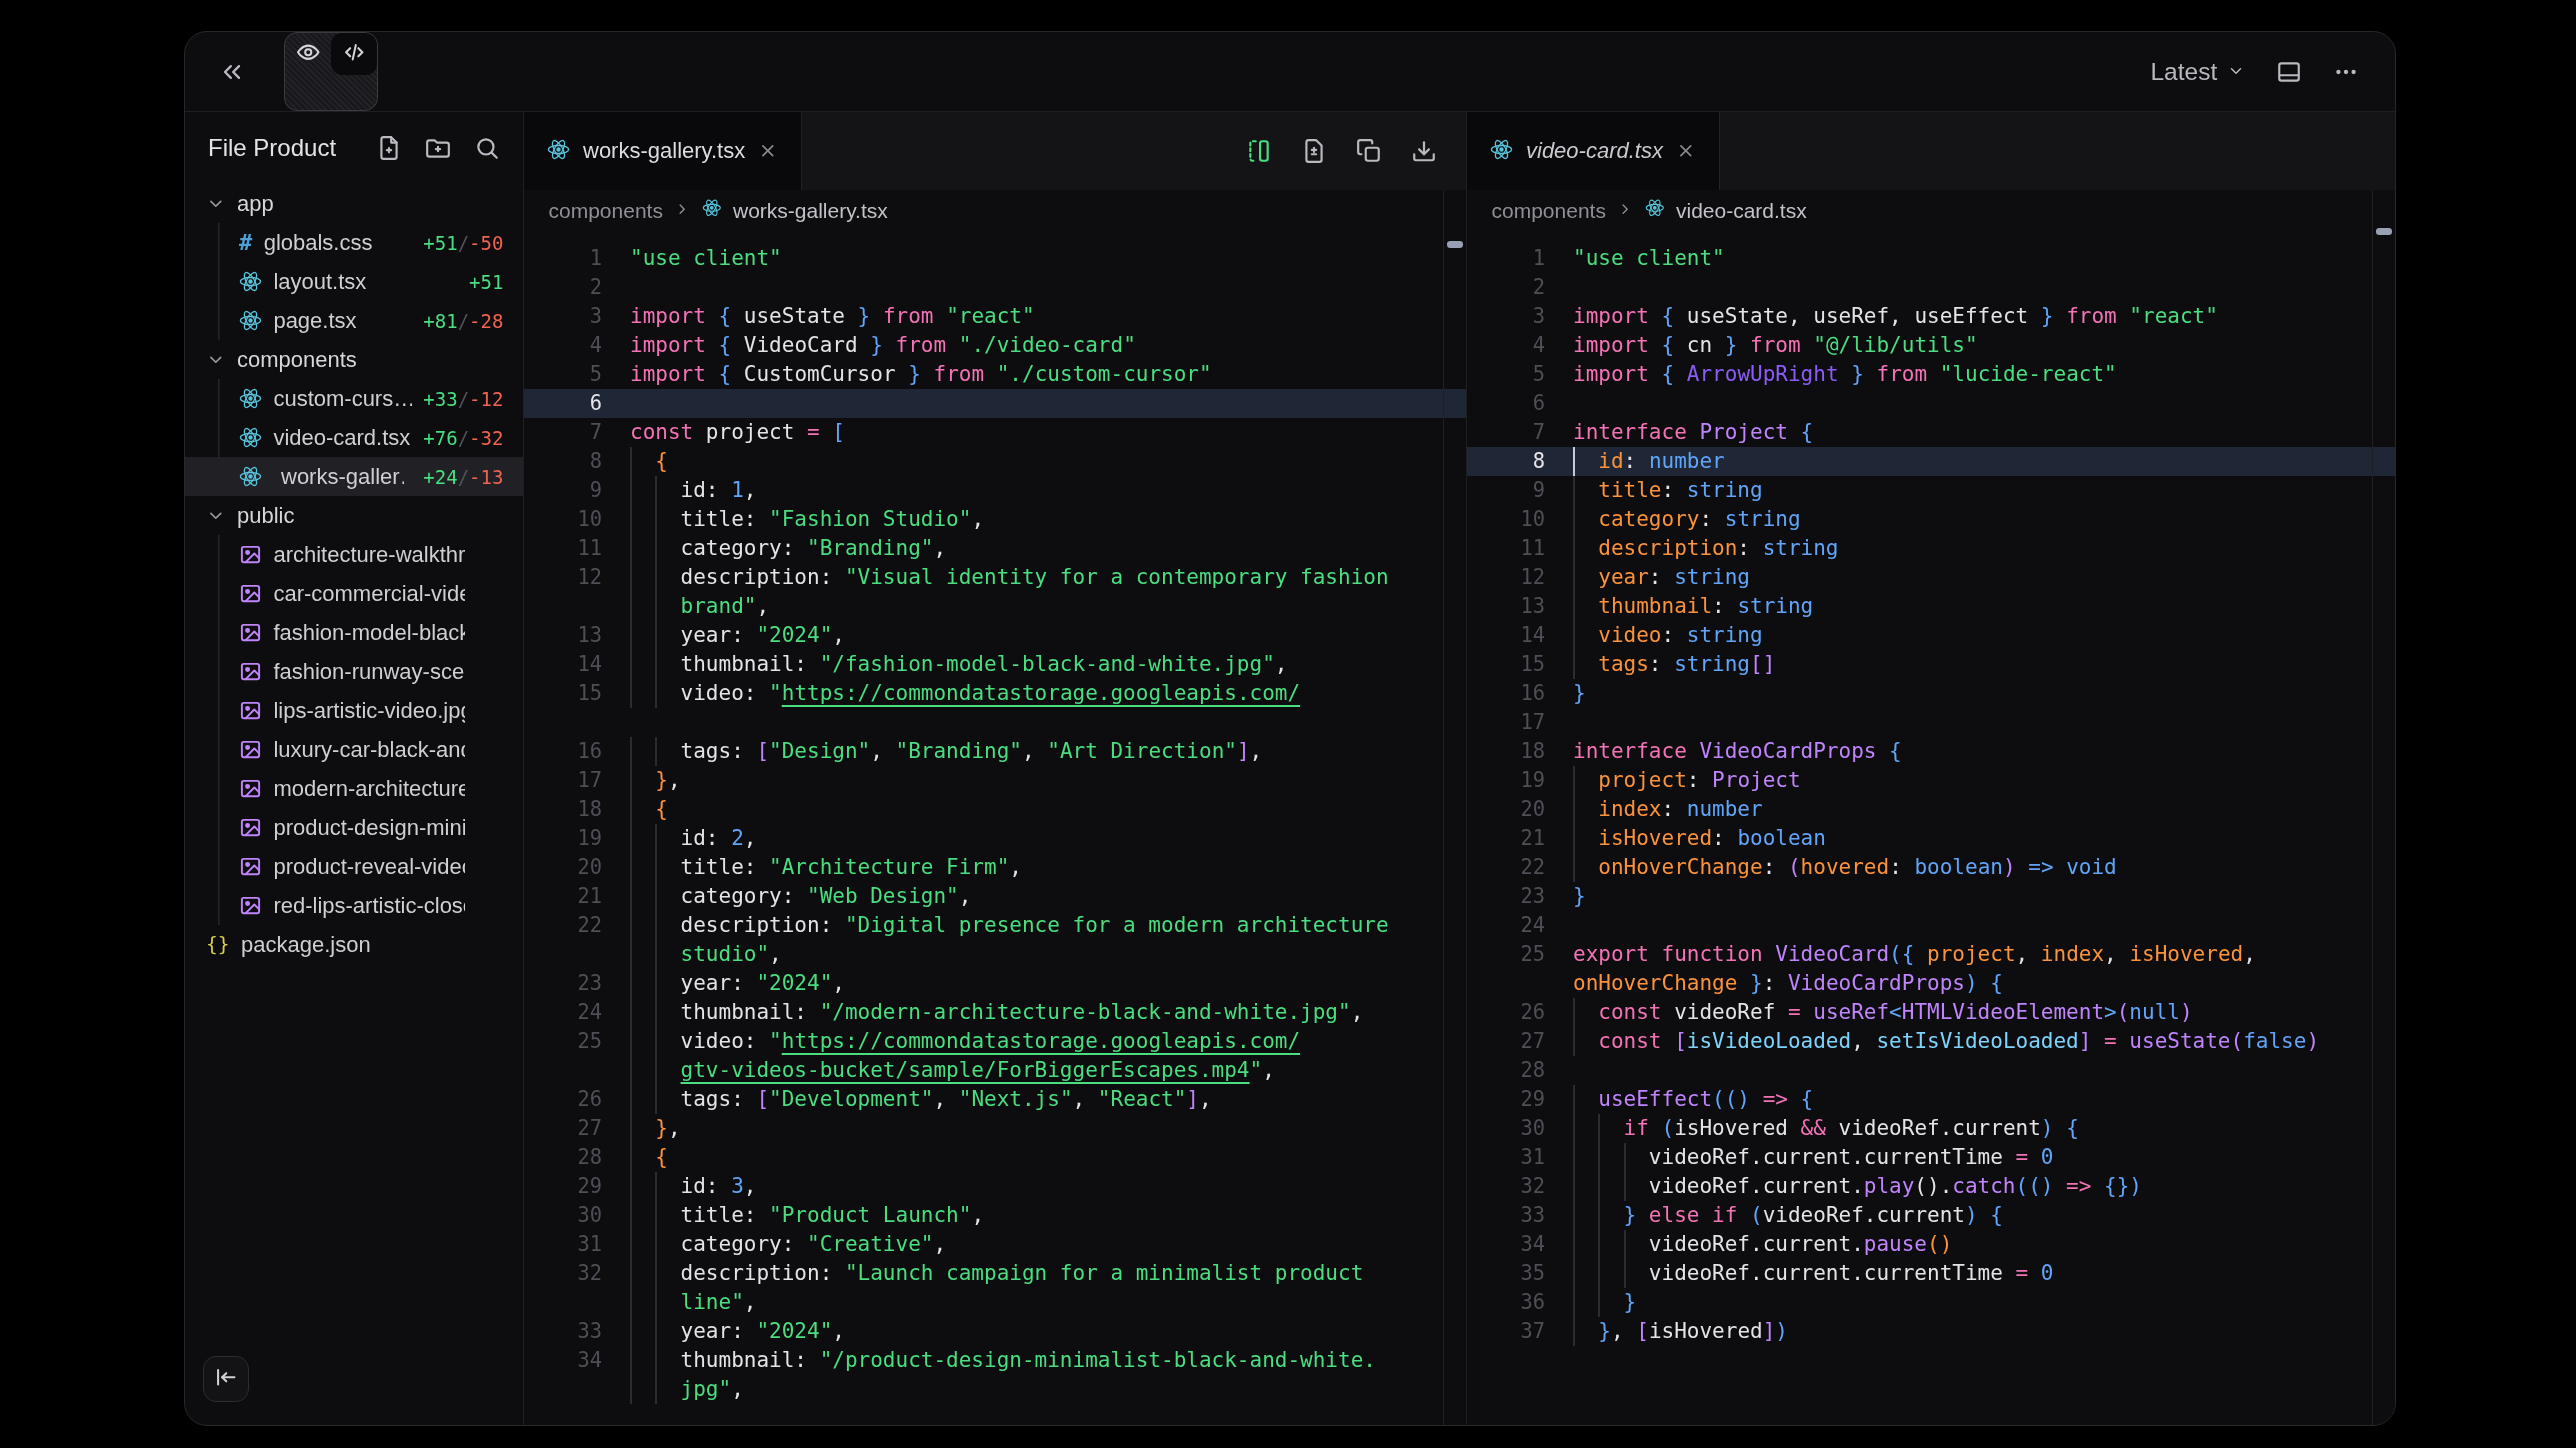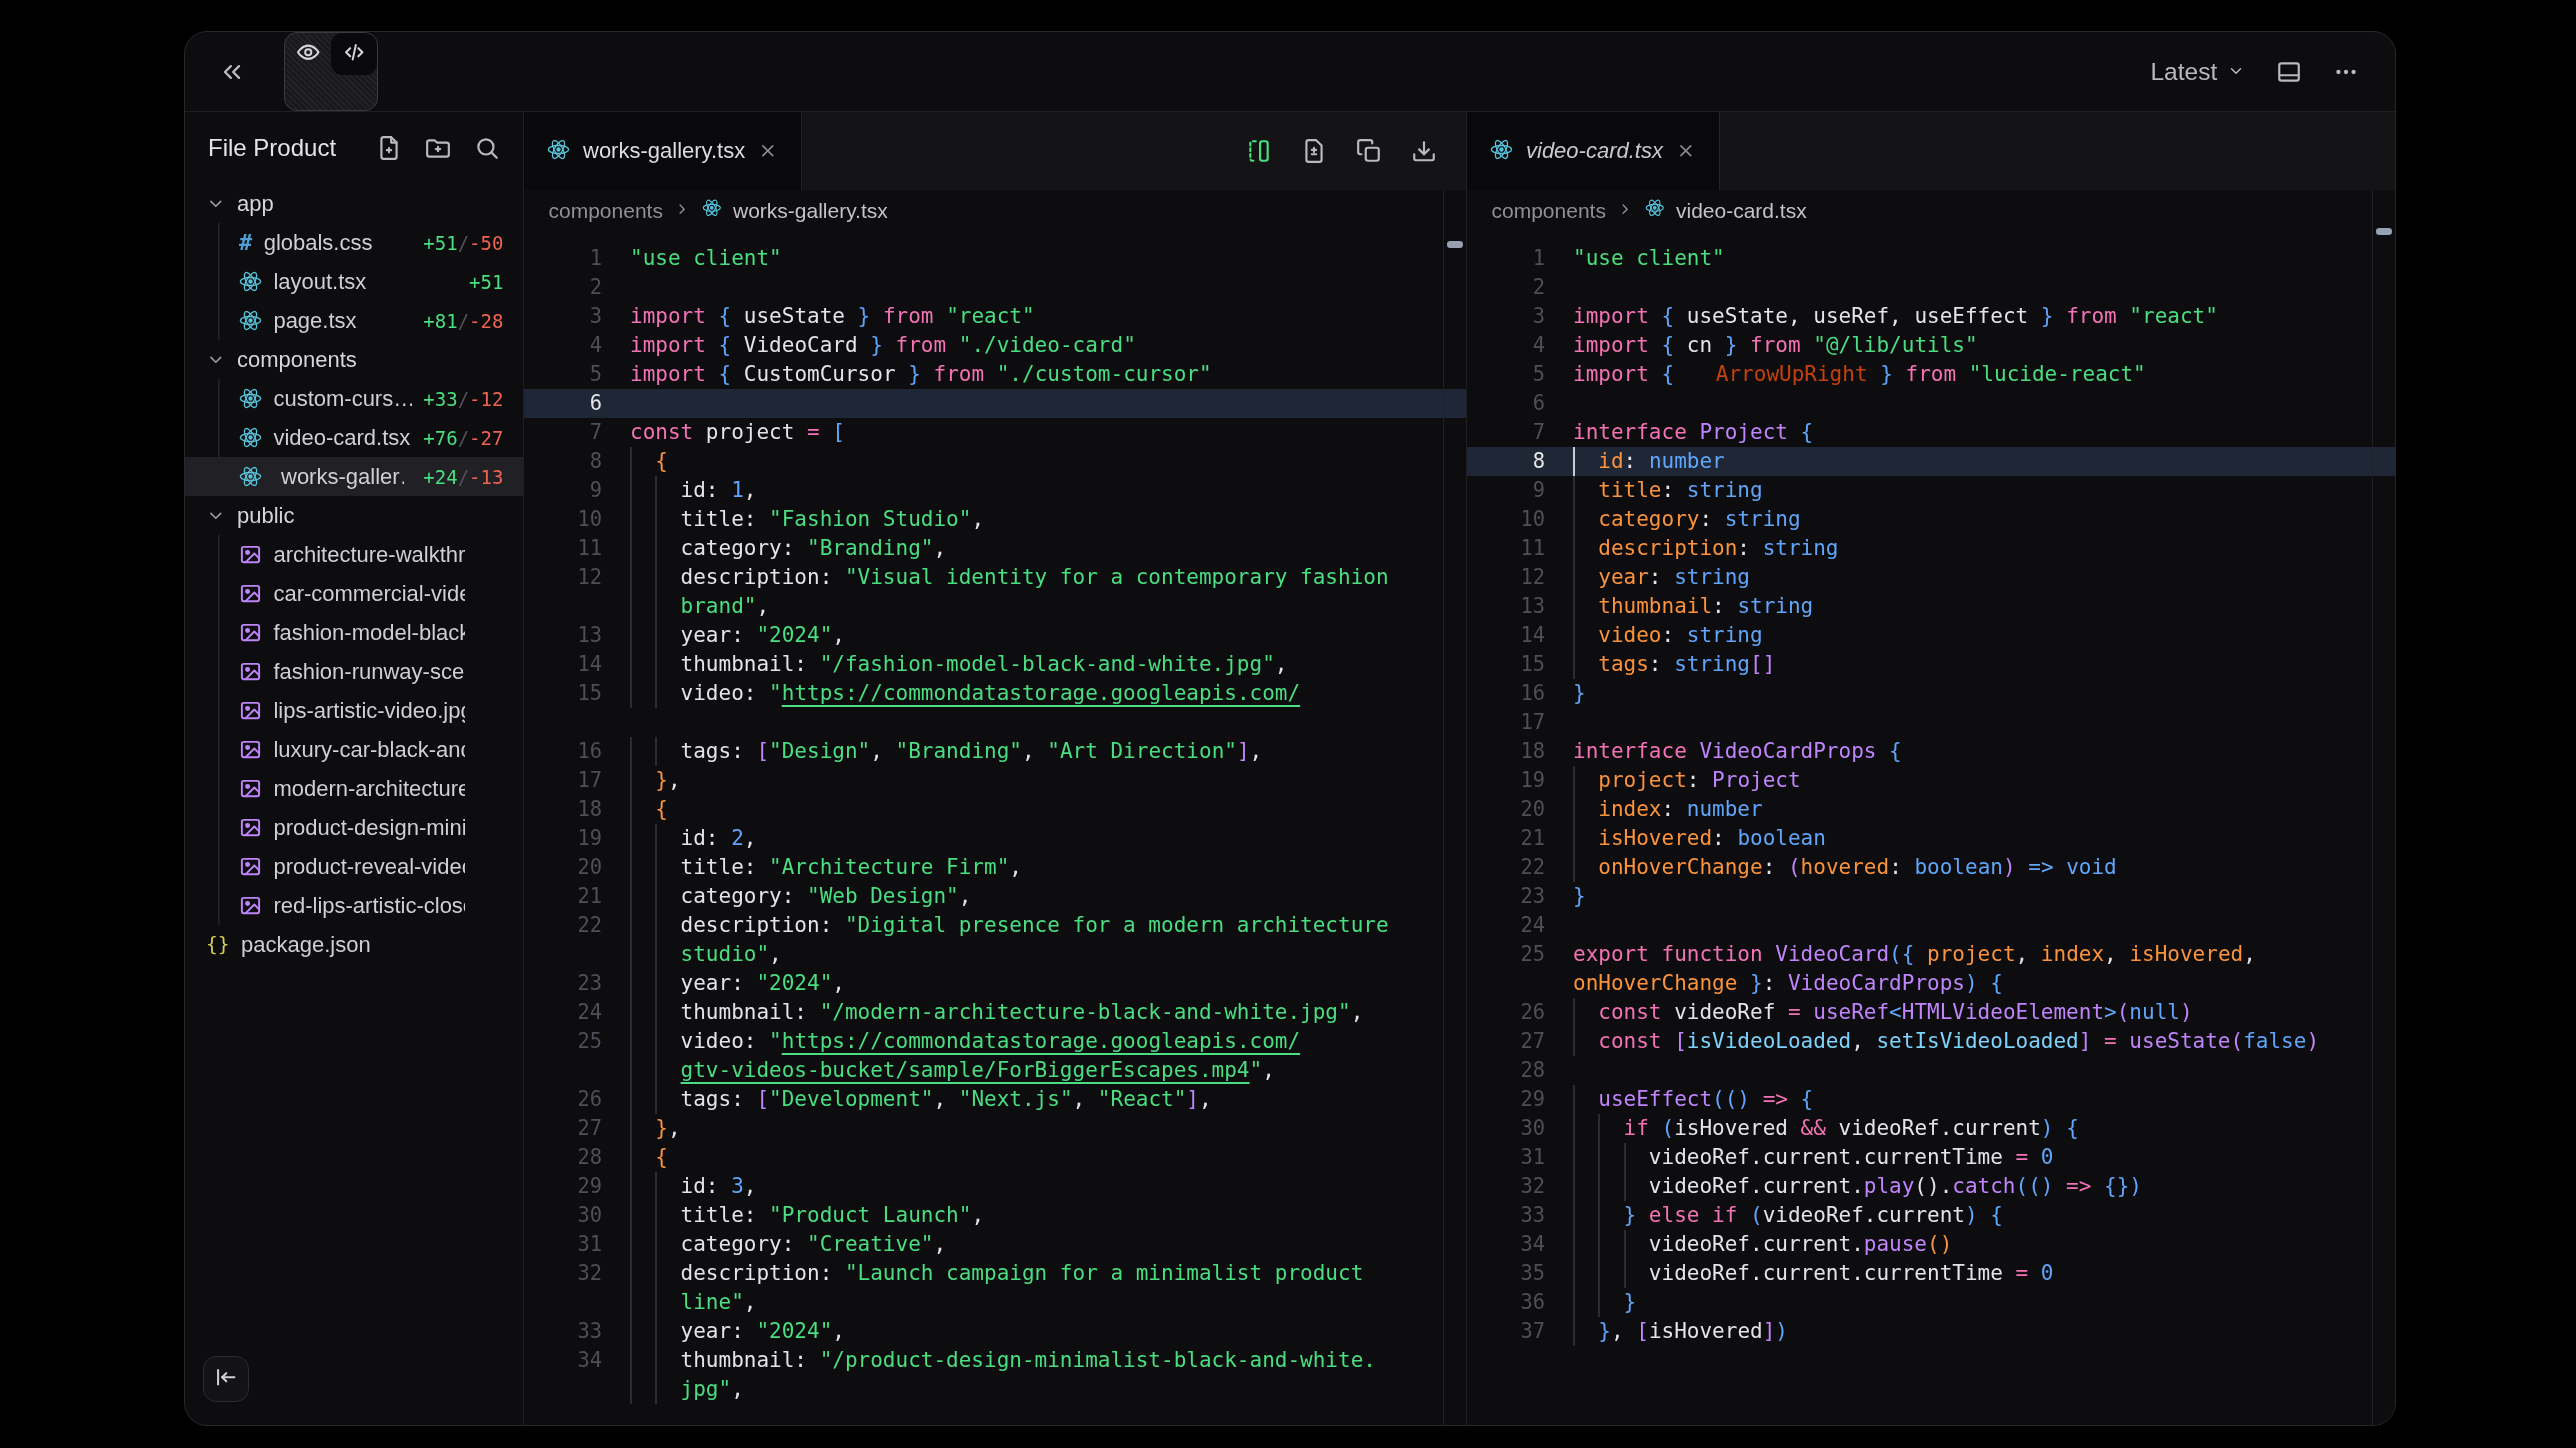--- a/index.html
+++ b/index.html
@@ -235,21 +235,21 @@
           <div class="trow child">
             <span style="display: flex;">
               <svg width="23" height="23" viewBox="0 0 24 24" fill="none" stroke="#58c4dc" stroke-width="1.4">
                 <circle cx="12" cy="12" r="1.6" fill="#58c4dc"></circle>
                 <ellipse cx="12" cy="12" rx="10.5" ry="4.2"></ellipse>
                 <ellipse cx="12" cy="12" rx="10.5" ry="4.2" transform="rotate(60 12 12)"></ellipse>
                 <ellipse cx="12" cy="12" rx="10.5" ry="4.2" transform="rotate(120 12 12)"></ellipse>
               </svg>
             </span>
             <span class="fname">video-card.tsx</span>
-            <span class="stats"><span class="add">+76</span><span class="slash">/</span><span class="del">-27</span></span>
+            <span class="stats"><span class="add">+76</span><span class="slash">/</span><span class="del">-32</span></span>
           </div>
           <div class="trow child selected">
             <span style="display: flex;">
               <svg width="23" height="23" viewBox="0 0 24 24" fill="none" stroke="#58c4dc" stroke-width="1.4">
                 <circle cx="12" cy="12" r="1.6" fill="#58c4dc"></circle>
                 <ellipse cx="12" cy="12" rx="10.5" ry="4.2"></ellipse>
                 <ellipse cx="12" cy="12" rx="10.5" ry="4.2" transform="rotate(60 12 12)"></ellipse>
                 <ellipse cx="12" cy="12" rx="10.5" ry="4.2" transform="rotate(120 12 12)"></ellipse>
               </svg>
             </span>
@@ -660,21 +660,21 @@
             <div class="crow">
               <span class="ln">3</span>
               <span class="cl"><span style="color: rgb(244, 114, 182);">import </span><span style="color: rgb(96, 165, 250);">{ </span><span style="color: rgb(228, 228, 231);">useState, useRef, useEffect </span><span style="color: rgb(96, 165, 250);">} </span><span style="color: rgb(244, 114, 182);">from </span><span style="color: rgb(74, 222, 128);">"react"</span></span>
             </div>
             <div class="crow">
               <span class="ln">4</span>
               <span class="cl"><span style="color: rgb(244, 114, 182);">import </span><span style="color: rgb(96, 165, 250);">{ </span><span style="color: rgb(228, 228, 231);">cn </span><span style="color: rgb(96, 165, 250);">} </span><span style="color: rgb(244, 114, 182);">from </span><span style="color: rgb(74, 222, 128);">"@/lib/utils"</span></span>
             </div>
             <div class="crow">
               <span class="ln">5</span>
-              <span class="cl"><span style="color: rgb(244, 114, 182);">import </span><span style="color: rgb(96, 165, 250);">{ </span><span style="color: #c2410c; margin-left: 29px;">ArrowUpRight </span><span style="color: rgb(96, 165, 250);">} </span><span style="color: rgb(244, 114, 182);">from </span><span style="color: rgb(74, 222, 128);">"lucide-react"</span></span>
+              <span class="cl"><span style="color: rgb(244, 114, 182);">import </span><span style="color: rgb(96, 165, 250);">{ </span><span style="color: #8b5cf6;">ArrowUpRight </span><span style="color: rgb(96, 165, 250);">} </span><span style="color: rgb(244, 114, 182);">from </span><span style="color: rgb(74, 222, 128);">"lucide-react"</span></span>
             </div>
             <div class="crow">
               <span class="ln">6</span>
               <span class="cl"></span>
             </div>
             <div class="crow">
               <span class="ln">7</span>
               <span class="cl"><span style="color: rgb(244, 114, 182);">interface </span><span style="color: rgb(192, 132, 252);">Project </span><span style="color: rgb(96, 165, 250);">{</span></span>
             </div>
             <div class="crow hl">

